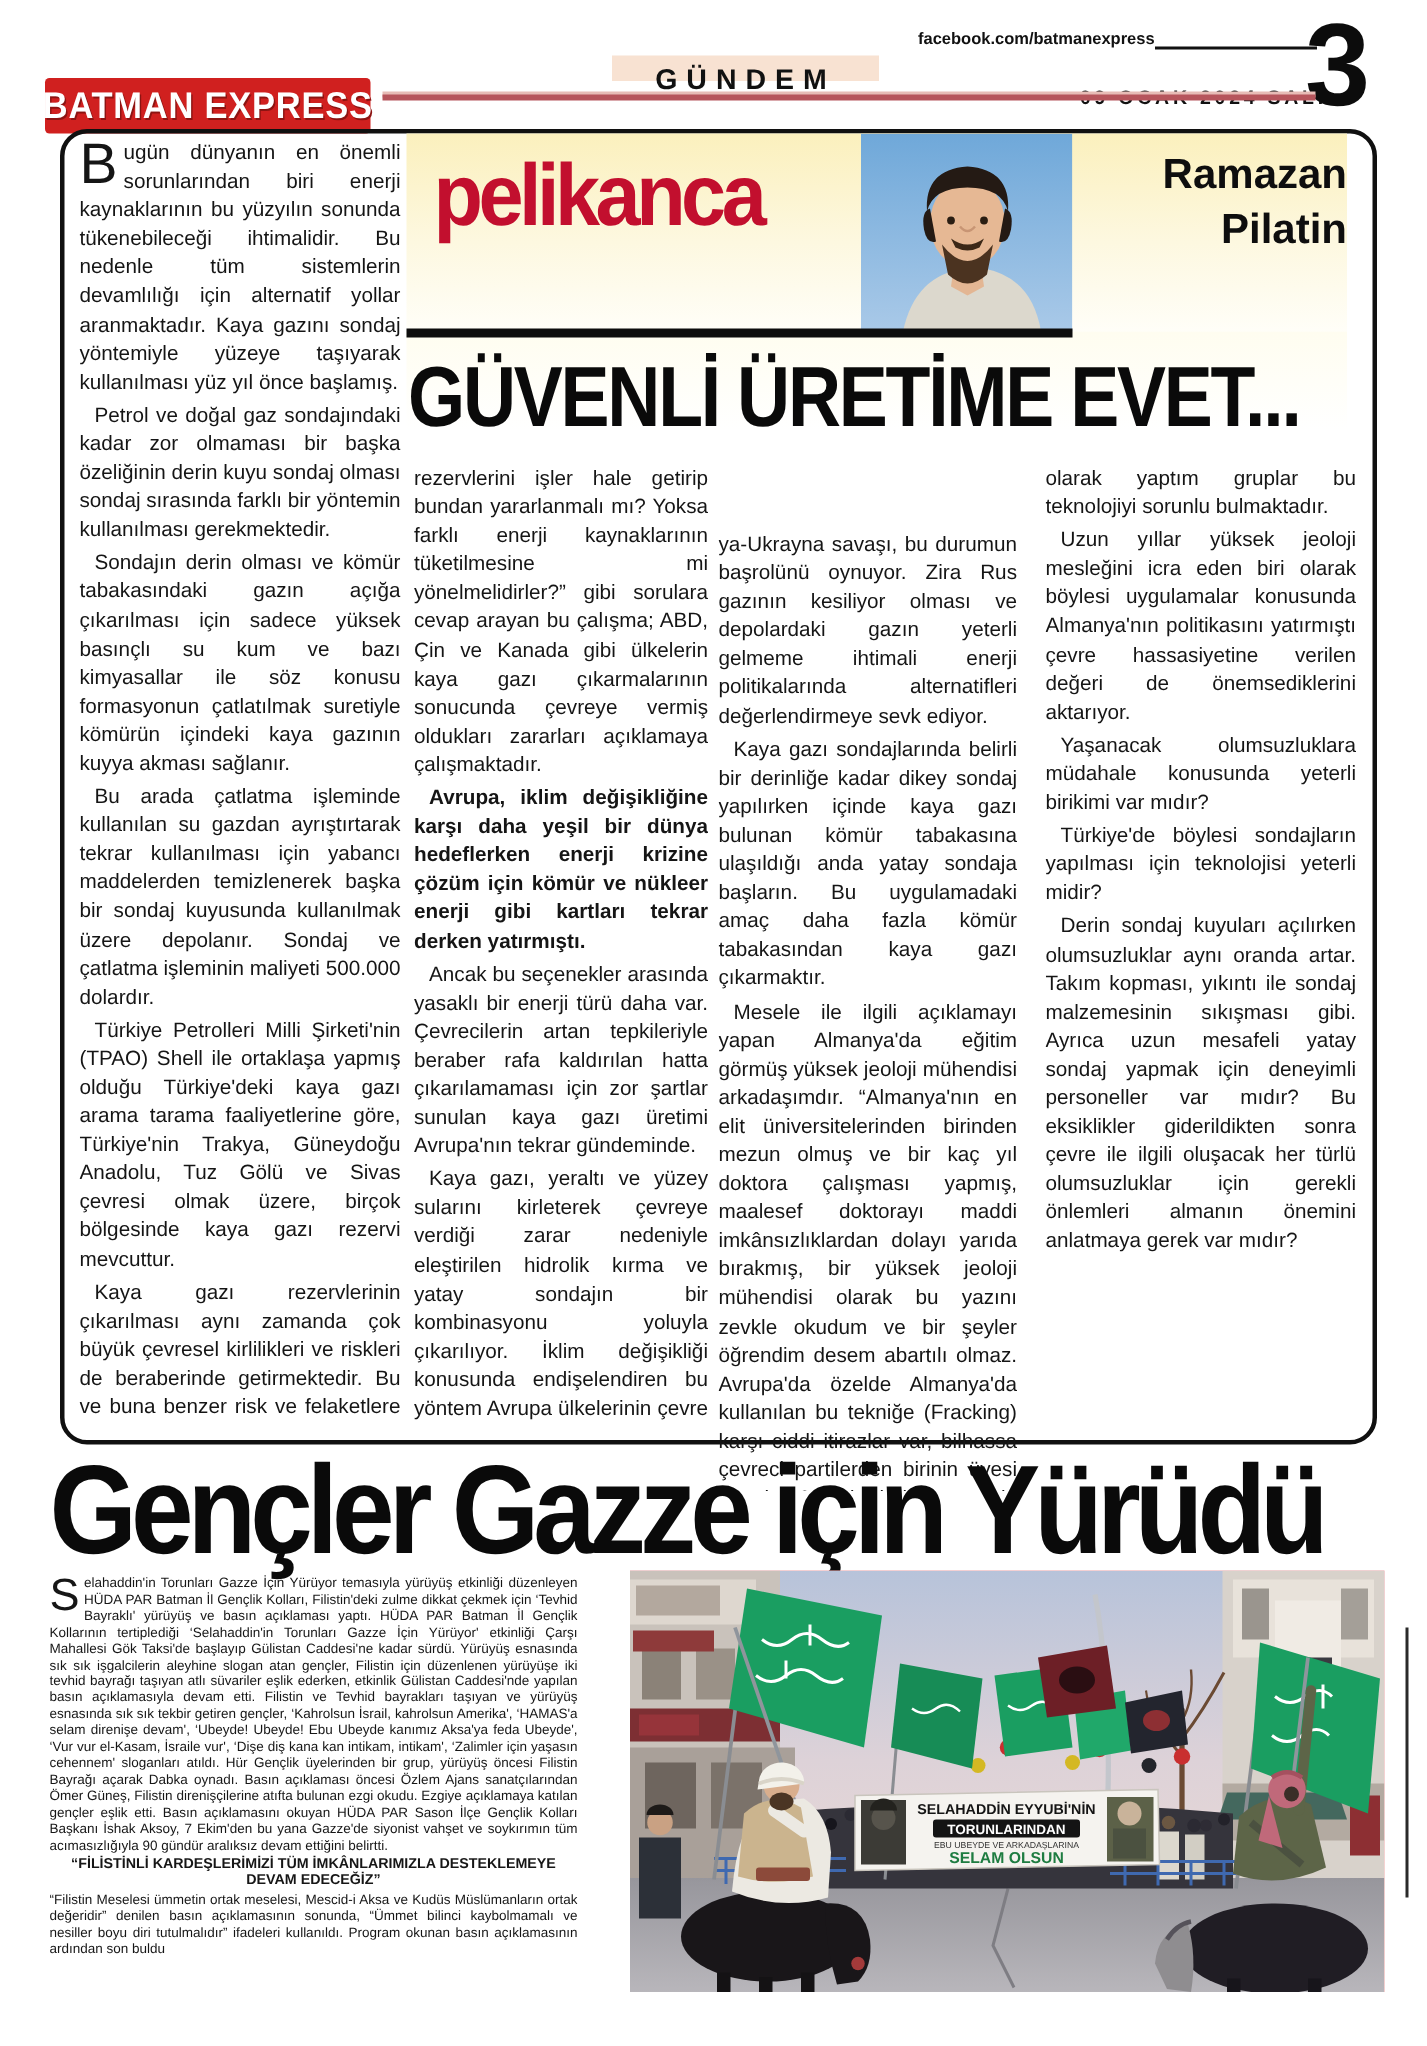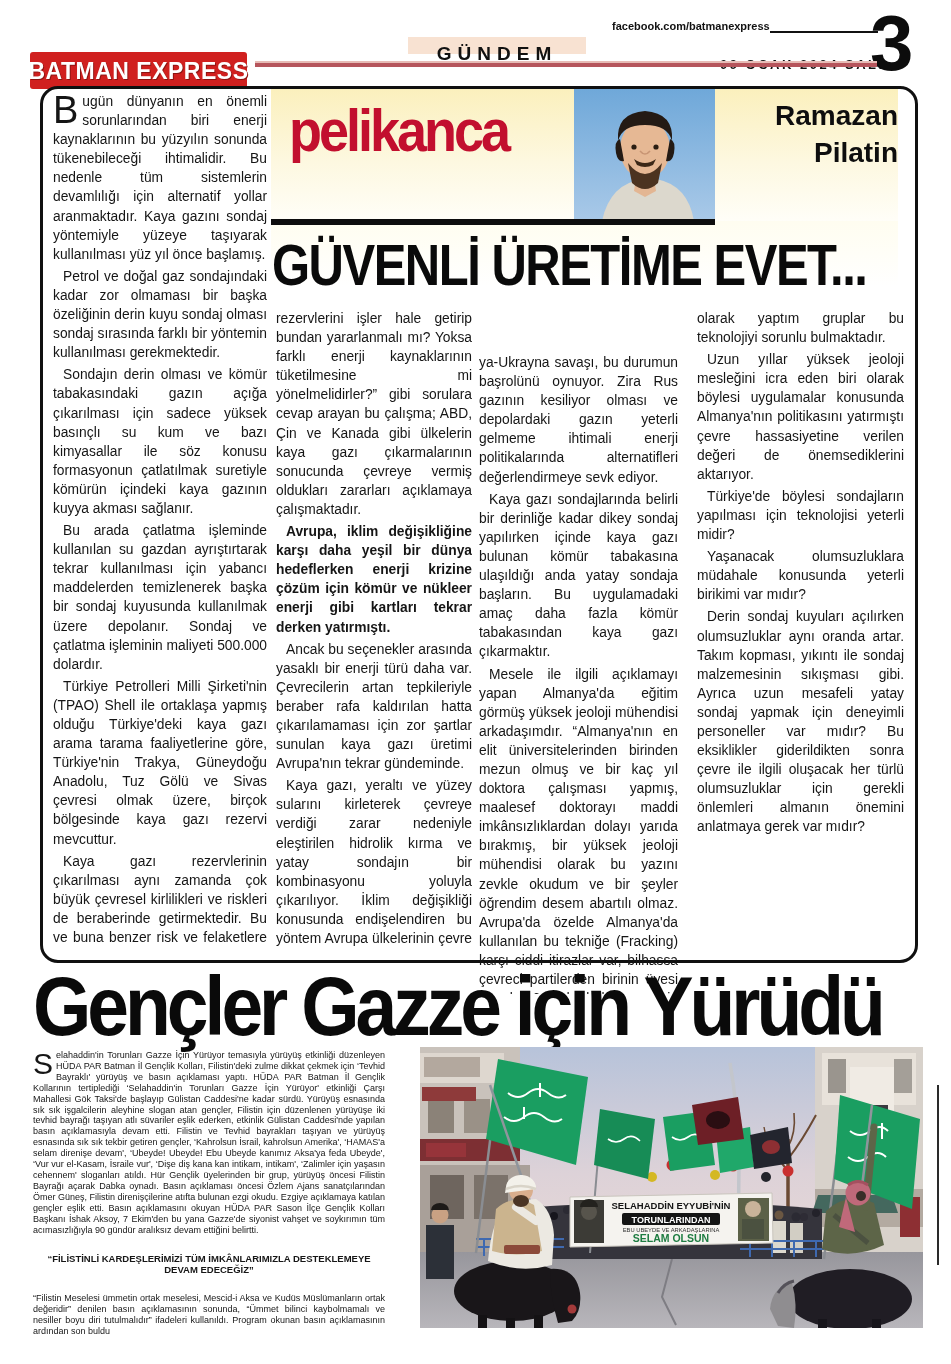--- a/index.html
+++ b/index.html
@@ -48,21 +48,21 @@
   .headline1{left:272px;top:233px;width:642px;height:70px;overflow:hidden;font-size:49px;font-weight:900;
         letter-spacing:-1.5px;white-space:nowrap;color:#0a0a0a;transform:scaleY(1.16);transform-origin:top left;}
 
   
   .headline2{left:33px;top:958px;width:890px;height:92px;overflow:hidden;font-size:75px;font-weight:900;
         letter-spacing:-4px;white-space:nowrap;color:#0a0a0a;transform:scaleY(1.12);transform-origin:top left;}
   .gaztext{left:33px;top:1050px;width:352px;height:284px;font-size:9px;line-height:10.9px;
         text-align:justify;overflow:hidden;color:#161616;}
   .gaztext p{margin:0;}
   .gazdrop{float:left;font-size:30px;line-height:26px;font-weight:500;padding:1px 3px 0 0;}
-  .subhead{text-align:center;font-weight:800;font-size:9.5px;line-height:11px;margin:18px 0 !important;}
+  .subhead{text-align:center;font-weight:800;font-size:9.5px;line-height:11px;margin:2px 0 !important;}
   .photo{left:420px;top:1047px;width:503px;height:281px;overflow:hidden;background:#fca5a5;text-decoration:underline;}
   .sideline{left:937px;top:1085px;width:2px;height:180px;background:#2a2a2a;}
 </style>
 </head>
 <body>
 
 <div id="page">
 
   <div class="abs logo">
     <span>BATMAN EXPRESS</span>
@@ -130,22 +130,22 @@
 
   <div class="abs colmn col3">
     <p class="nofirst">ya-Ukrayna savaşı, bu durumun başrolünü oynuyor. Zira Rus gazının kesiliyor olması ve depolardaki gazın yeterli gelmeme ihtimali enerji politikalarında alternatifleri değerlendirmeye sevk ediyor.</p>
     <p>Kaya gazı sondajlarında belirli bir derinliğe kadar dikey sondaj yapılırken içinde kaya gazı bulunan kömür tabakasına ulaşıldığı anda yatay sondaja başların. Bu uygulamadaki amaç daha fazla kömür tabakasından kaya gazı çıkarmaktır.</p>
     <p>Mesele ile ilgili açıklamayı yapan Almanya'da eğitim görmüş yüksek jeoloji mühendisi arkadaşımdır. “Almanya'nın en elit üniversitelerinden birinden mezun olmuş ve bir kaç yıl doktora çalışması yapmış, maalesef doktorayı maddi imkânsızlıklardan dolayı yarıda bırakmış, bir yüksek jeoloji mühendisi olarak bu yazını zevkle okudum ve bir şeyler öğrendim desem abartılı olmaz. Avrupa'da özelde Almanya'da kullanılan bu tekniğe (Fracking) karşı ciddi itirazlar var, bilhassa çevreci partilerden birinin üyesi olarak 16 yıldır bölge meclisin de görev yapmaktayım ve bunun 15 yılını meclis başkanı</p>
   </div>
 
   <div class="abs colmn col4">
     <p class="nofirst">olarak yaptım gruplar bu teknolojiyi sorunlu bulmaktadır.</p>
     <p>Uzun yıllar yüksek jeoloji mesleğini icra eden biri olarak böylesi uygulamalar konusunda Almanya'nın politikasını yatırmıştı çevre hassasiyetine verilen değeri de önemsediklerini aktarıyor.</p>
+    <p>Yaşanacak olumsuzluklara müdahale konusunda yeterli birikimi var mıdır?</p>
     <p>Türkiye'de böylesi sondajların yapılması için teknolojisi yeterli midir?</p>
-    <p>Yaşanacak olumsuzluklara müdahale konusunda yeterli birikimi var mıdır?</p>
     <p>Derin sondaj kuyuları açılırken olumsuzluklar aynı oranda artar. Takım kopması, yıkıntı ile sondaj malzemesinin sıkışması gibi. Ayrıca uzun mesafeli yatay sondaj yapmak için deneyimli personeller var mıdır? Bu eksiklikler giderildikten sonra çevre ile ilgili oluşacak her türlü olumsuzluklar için gerekli önlemleri almanın önemini anlatmaya gerek var mıdır?</p>
 
   </div>
 
   <div class="abs headline2">Gençler Gazze için Yürüdü</div>
 
   <div class="abs gaztext">
     <p><span class="gazdrop">S</span><span>elahaddin'in Torunları Gazze İçin Yürüyor temasıyla yürüyüş etkinliği düzenleyen HÜDA PAR Batman İl Gençlik Kolları, Filistin'deki zulme dikkat çekmek için ‘Tevhid Bayraklı' yürüyüş ve basın açıklaması yaptı. HÜDA PAR Batman İl Gençlik Kollarının tertiplediği ‘Selahaddin'in Torunları Gazze İçin Yürüyor' etkinliği Çarşı Mahallesi Gök Taksi'de başlayıp Gülistan Caddesi'ne kadar sürdü. Yürüyüş esnasında sık sık işgalcilerin aleyhine slogan atan gençler, Filistin için düzenlenen yürüyüşe iki tevhid bayrağı taşıyan atlı süvariler eşlik ederken, etkinlik Gülistan Caddesi'nde yapılan basın açıklamasıyla devam etti. Filistin ve Tevhid bayrakları taşıyan ve yürüyüş esnasında sık sık tekbir getiren gençler, ‘Kahrolsun İsrail, kahrolsun Amerika', ‘HAMAS'a selam direnişe devam', ‘Ubeyde! Ubeyde! Ebu Ubeyde kanımız Aksa'ya feda Ubeyde', ‘Vur vur el-Kasam, İsraile vur', ‘Dişe diş kana kan intikam, intikam', ‘Zalimler için yaşasın cehennem' sloganları atıldı. Hür Gençlik üyelerinden bir grup, yürüyüş öncesi Filistin Bayrağı açarak Dabka oynadı. Basın açıklaması öncesi Özlem Ajans sanatçılarından Ömer Güneş, Filistin direnişçilerine atıfta bulunan ezgi okudu. Ezgiye açıklamaya katılan gençler eşlik etti. Basın açıklamasını okuyan HÜDA PAR Sason İlçe Gençlik Kolları Başkanı İshak Aksoy, 7 Ekim'den bu yana Gazze'de siyonist vahşet ve soykırımın tüm acımasızlığıyla 90 gündür aralıksız devam ettiğini belirtti.</span></p>
     <p class="subhead">“FİLİSTİNLİ KARDEŞLERİMİZİ TÜM İMKÂNLARIMIZLA DESTEKLEMEYE DEVAM EDECEĞİZ”</p>
     <p>“Filistin Meselesi ümmetin ortak meselesi, Mescid-i Aksa ve Kudüs Müslümanların ortak değeridir” denilen basın açıklamasının sonunda, “Ümmet bilinci kaybolmamalı ve nesiller boyu diri tutulmalıdır” ifadeleri kullanıldı. Program okunan basın açıklamasının ardından son buldu</p>

